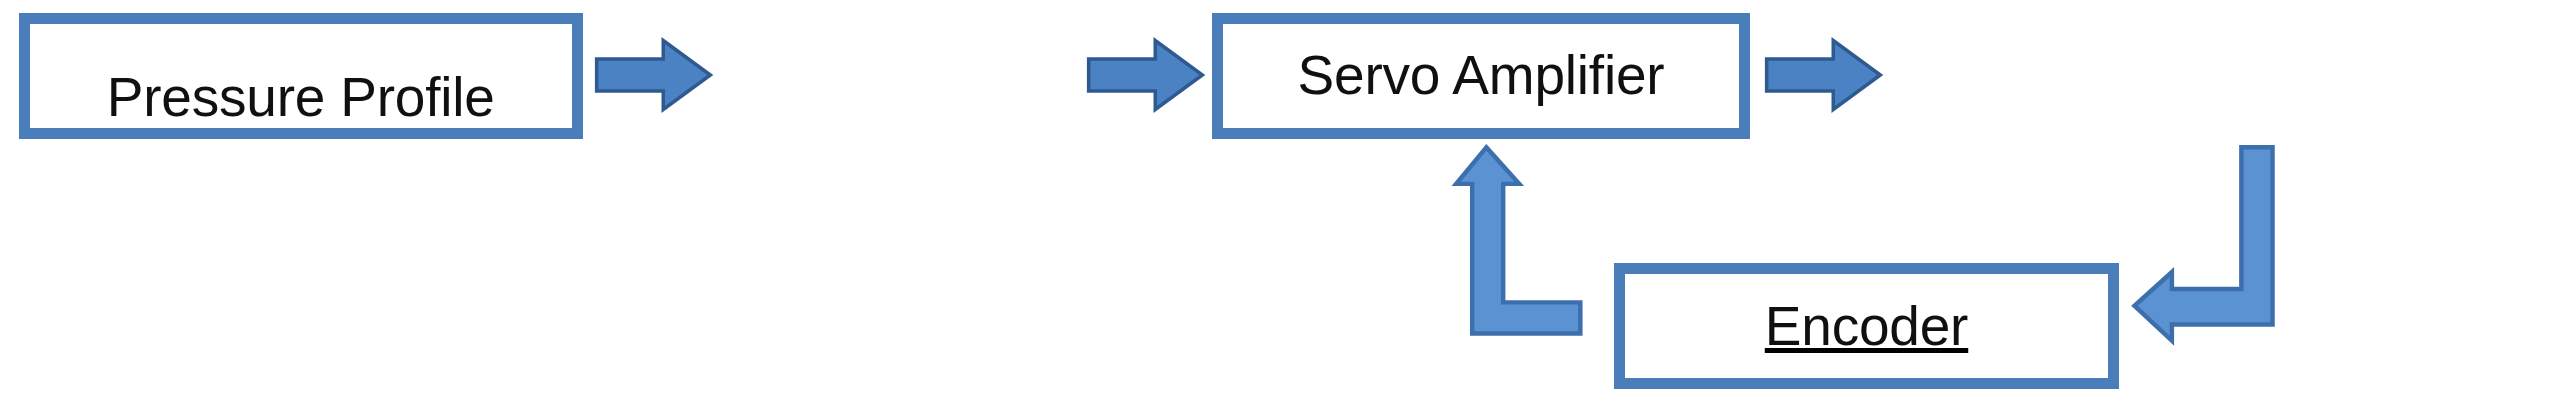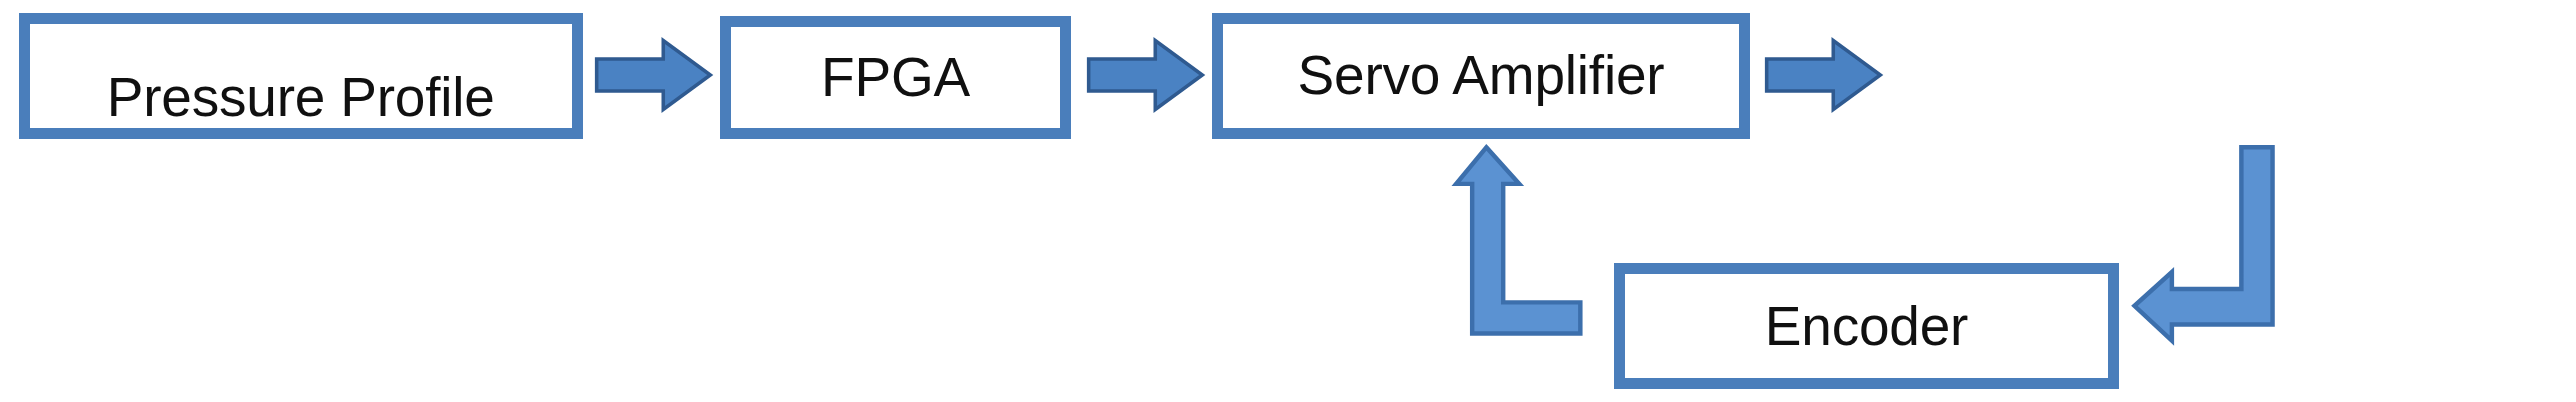--- a/index.html
+++ b/index.html
@@ -70,34 +70,29 @@
 <body>
 
 <div id="diagram-root" style="width: 2576px; height: 403px; background: rgb(255, 255, 255);">
 
   <div class="node-box" id="node-pressure-profile" style="left: 18.7px; top: 12.5px; width: 564px; height: 126px; border-color: rgb(74, 126, 187);">
     <div class="inner">
       <span class="node-label" style="color: rgb(16, 16, 16); margin-top: 44px;">Pressure Profile</span>
     </div>
   </div>
 
-  <div class="node-box" id="node-fpga" style="left: 720px; top: 16px; width: 351px; height: 123px; border-color: rgb(74, 126, 187);">
-    <div class="inner">
-      <span class="node-label" style="color: rgb(16, 16, 16);">FPGA</span>
-    </div>
-  </div>
 
   <div class="node-box" id="node-servo-amplifier" style="left: 1212px; top: 12.5px; width: 538px; height: 126px; border-color: rgb(74, 126, 187);">
     <div class="inner">
       <span class="node-label" style="color: rgb(16, 16, 16);">Servo Amplifier</span>
     </div>
   </div>
 
 
-  <div class="node-box" id="node-encoder" style="left: 1614px; top: 263px; width: 505px; height: 126px; border-color: rgb(74, 126, 187);">
+  <div class="node-box" id="node-encoder" style="left: 1614px; top: 263px; width: 505px; height: 126px; border-color: rgb(74, 126, 187); text-decoration: underline;">
     <div class="inner">
       <span class="node-label" style="color: rgb(16, 16, 16);">Encoder</span>
     </div>
   </div>
 
   <svg class="arrow-svg" id="conn-0" viewBox="0 0 134 86" preserveAspectRatio="none" style="left: 594px; top: 37px; width: 119px; height: 76px;">
     <polygon class="blk-arrow-fill" points="3,25 78,25 78,4 131,43 78,82 78,61 3,61" fill="#4A82C3" stroke="#2F5A90"></polygon>
   </svg>
 
   <svg class="arrow-svg" id="conn-1" viewBox="0 0 134 86" preserveAspectRatio="none" style="left: 1086px; top: 37px; width: 119px; height: 76px;">

